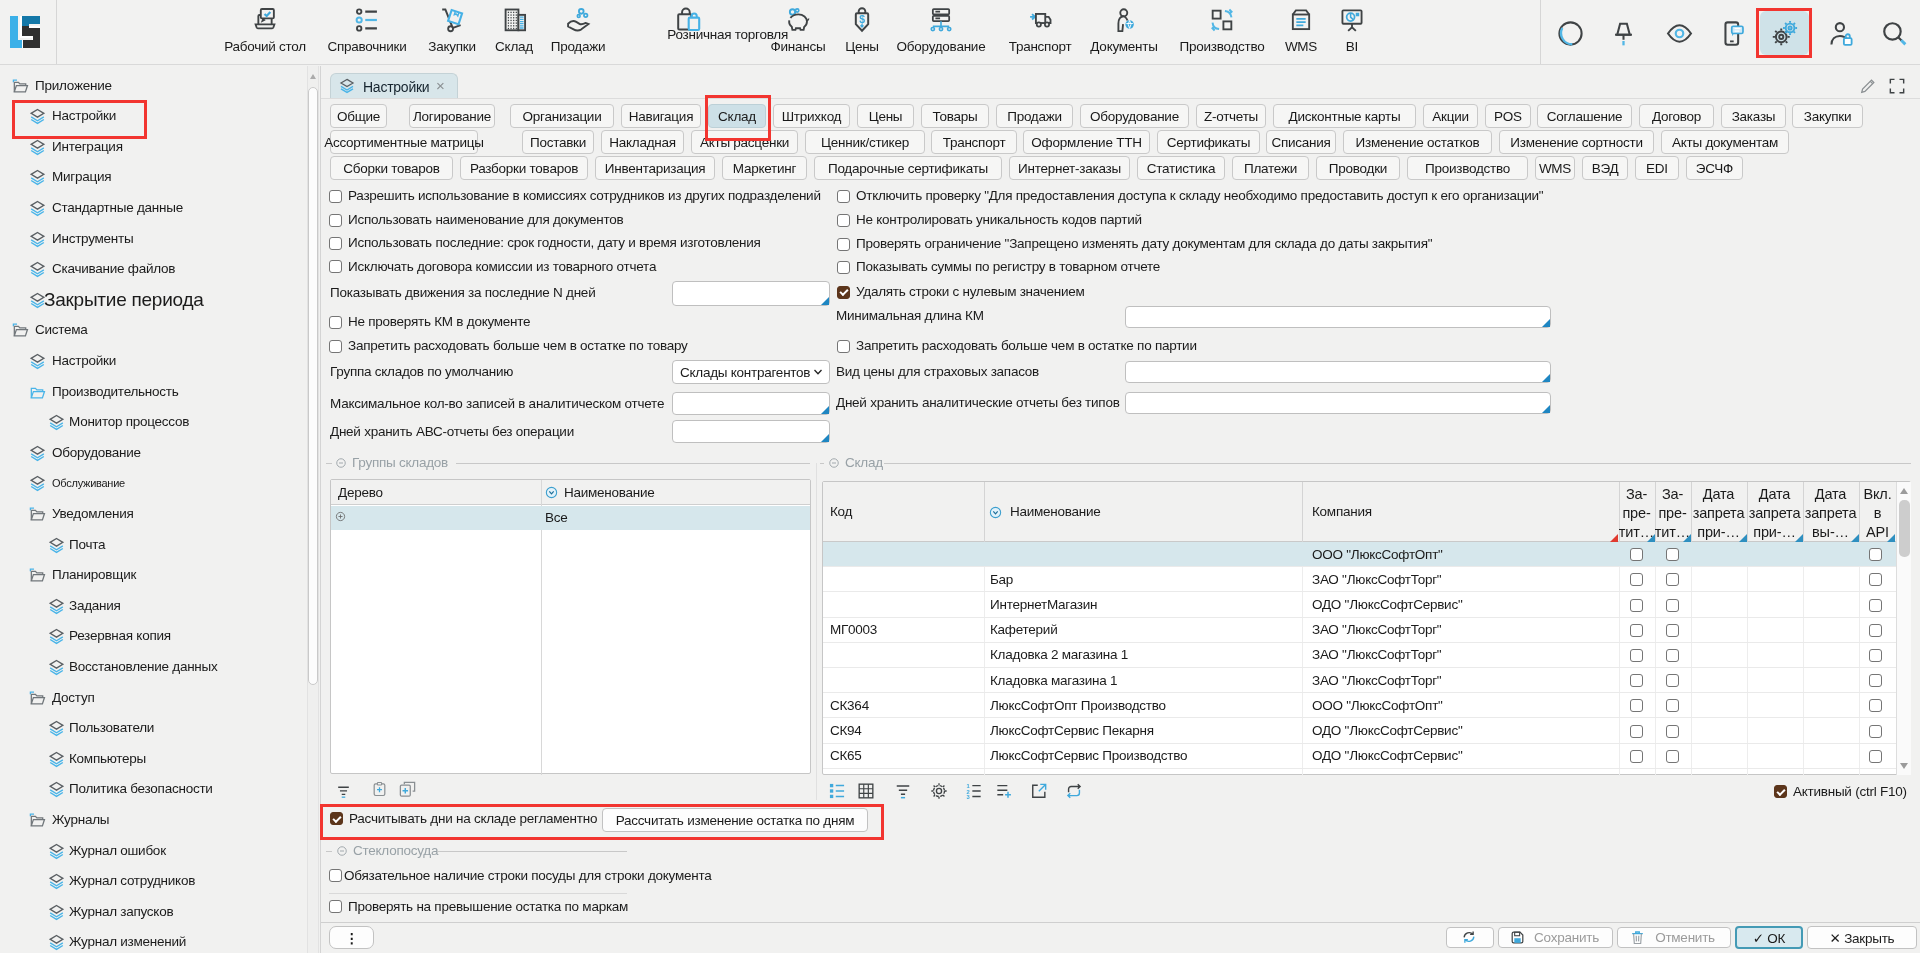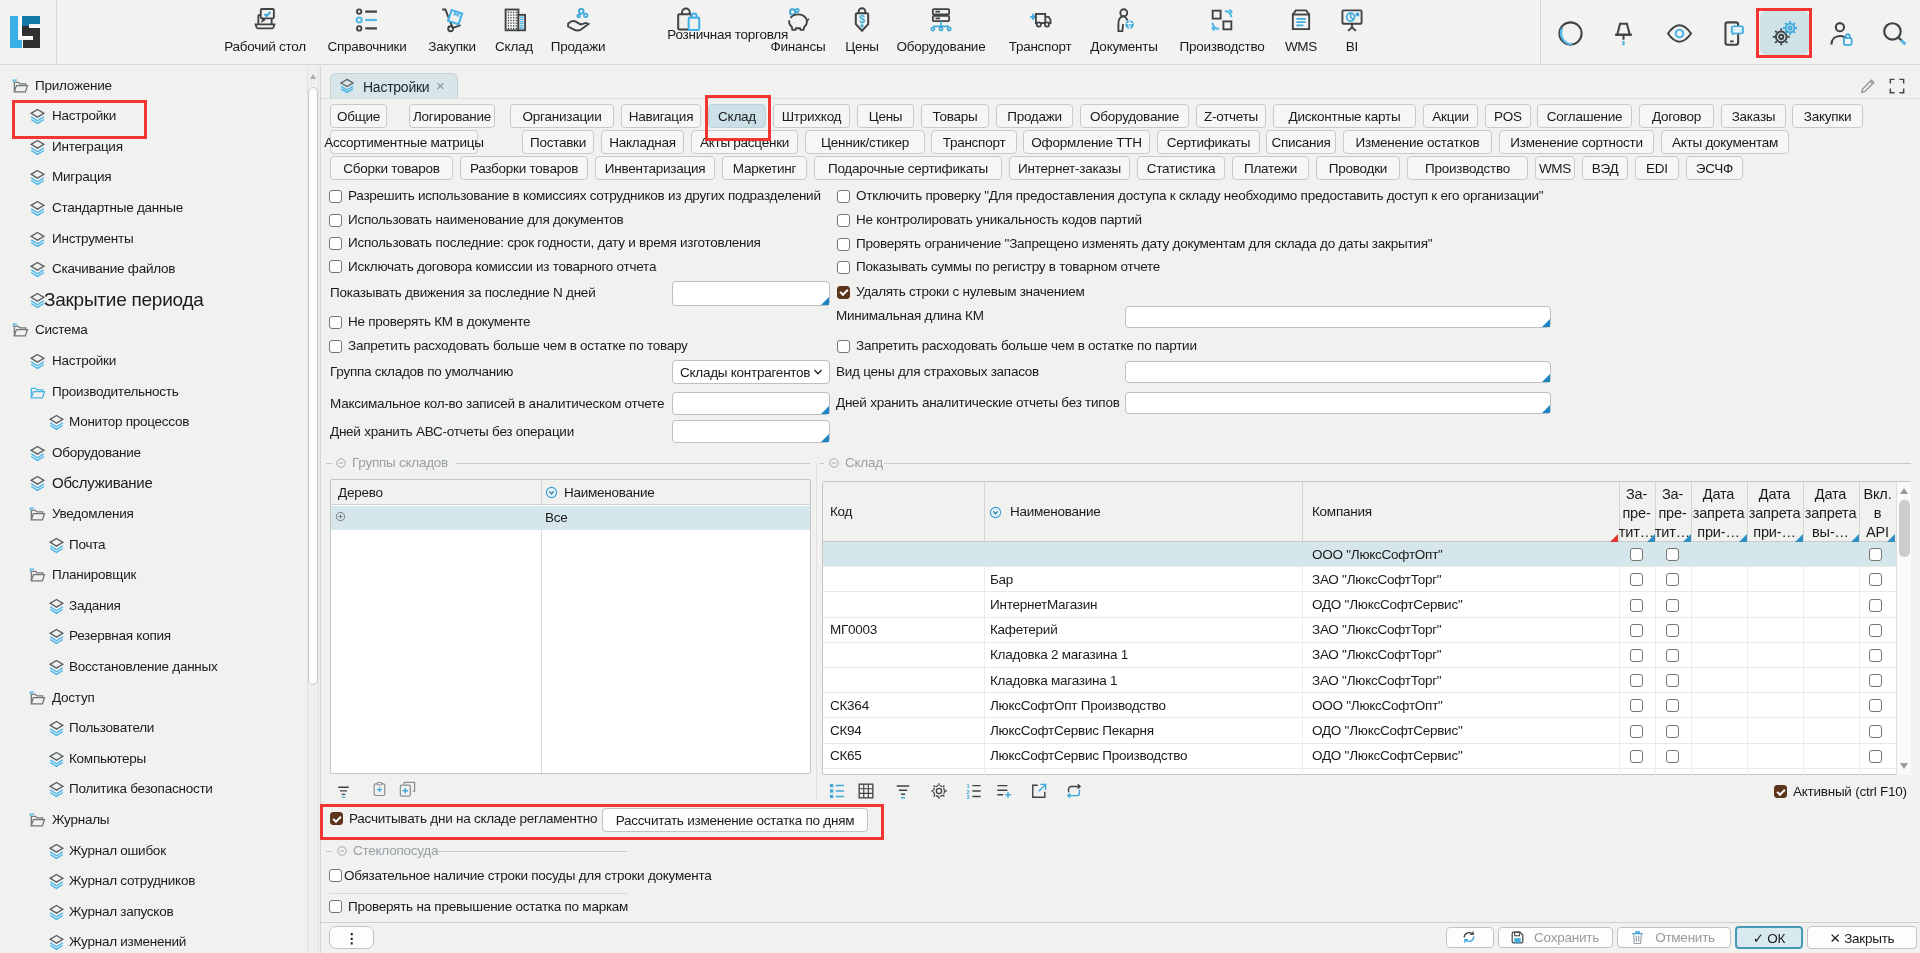--- a/index.html
+++ b/index.html
@@ -293,21 +293,21 @@
 <div class="lbl" style="left:69px;top:347.1px;font-size:13.5px;letter-spacing:-0.25px">Монитор процессов</div>
 <svg class="a" style="left:28px;top:377.7px" width="19" height="19" viewBox="0 0 24 24">
       <path d="M12 3.2l8 4.8-8 4.8-8-4.8z" fill="none" stroke="#5a5f63" stroke-width="1.7"></path>
       <path d="M4 12.6l8 4.8 8-4.8M4 15.8l8 4.8 8-4.8" fill="none" stroke="#49b4e8" stroke-width="1.8"></path>
     </svg>
 <div class="lbl" style="left:52px;top:377.7px;font-size:13.5px;letter-spacing:-0.25px">Оборудование</div>
 <svg class="a" style="left:28px;top:408.3px" width="19" height="19" viewBox="0 0 24 24">
       <path d="M12 3.2l8 4.8-8 4.8-8-4.8z" fill="none" stroke="#5a5f63" stroke-width="1.7"></path>
       <path d="M4 12.6l8 4.8 8-4.8M4 15.8l8 4.8 8-4.8" fill="none" stroke="#49b4e8" stroke-width="1.8"></path>
     </svg>
-<div class="lbl" style="left:52px;top:408.3px;font-size:15px;letter-spacing:-0.25px">Обслуживание</div>
+<div class="lbl" style="left:52px;top:408.3px;font-size:11px;letter-spacing:-0.25px">Обслуживание</div>
 <svg class="a" style="left:28px;top:438.9px" width="19" height="19" viewBox="0 0 24 24">
       <path d="M3 6.5V3.8h4.6" fill="none" stroke="#49b4e8" stroke-width="1.6"></path>
       <path d="M4.2 18.8V6.8h5.2l1.8 2h7.4v2" fill="none" stroke="#70767a" stroke-width="1.6"></path>
       <path d="M4.2 18.8l2.6-8h14l-2.6 8z" fill="#f1f1f0" stroke="#70767a" stroke-width="1.6"></path>
     </svg>
 <div class="lbl" style="left:52px;top:438.9px;font-size:13.5px;letter-spacing:-0.25px">Уведомления</div>
 <svg class="a" style="left:47px;top:469.5px" width="19" height="19" viewBox="0 0 24 24">
       <path d="M12 3.2l8 4.8-8 4.8-8-4.8z" fill="none" stroke="#5a5f63" stroke-width="1.7"></path>
       <path d="M4 12.6l8 4.8 8-4.8M4 15.8l8 4.8 8-4.8" fill="none" stroke="#49b4e8" stroke-width="1.8"></path>
     </svg>

